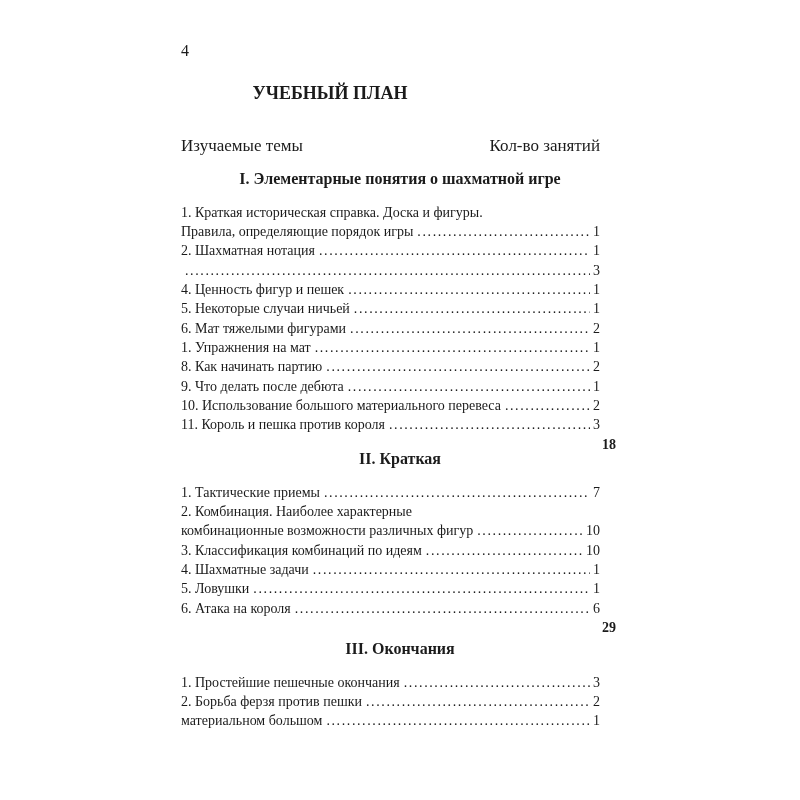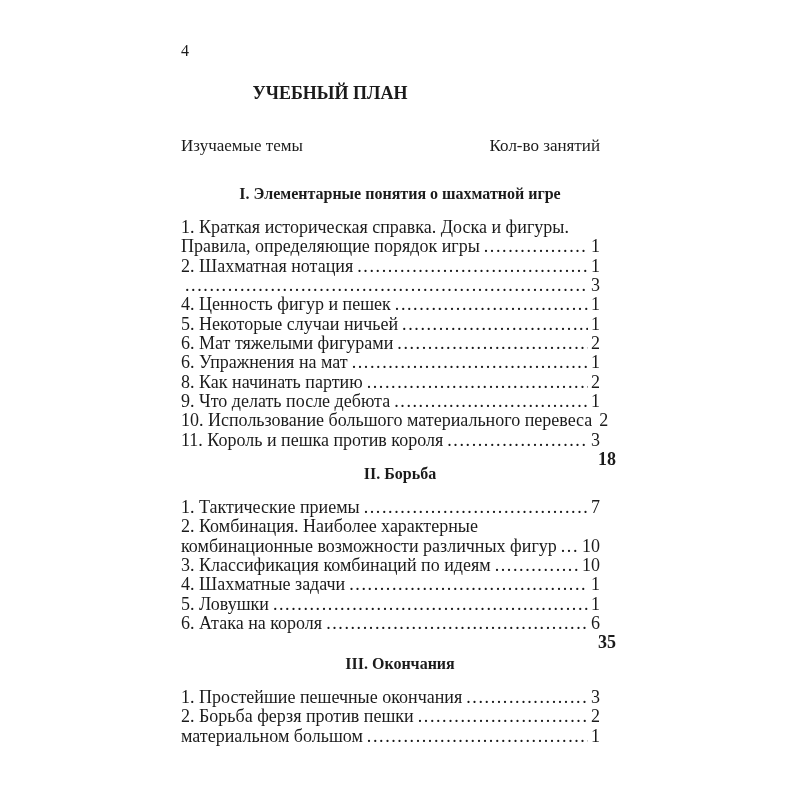--- a/index.html
+++ b/index.html
@@ -21,23 +21,23 @@
     position:absolute; top:136px; left:181px; width:419px;
     display:flex; justify-content:space-between;
     font-size:17px; line-height:19px;
   }
 
   .sec { position:absolute; left:0; width:800px; }
   .sec-1 { top:169px; }
   .sec-2 { top:449px; }
   .sec-3 { top:639px; }
 
-  .heading { margin:15px; text-align:center; font-size:16px; font-weight:bold; line-height:19px; }
+  .heading { margin:0; text-align:center; font-size:16px; font-weight:bold; line-height:19px; }
 
-  .rows { margin:14.5px 200px 0 181px; font-size:18px; line-height:19.35px; }
+  .rows { margin:14.5px 200px 0 181px; font-size:14px; line-height:19.35px; }
   .row { display:flex; align-items:baseline; }
   .txt { white-space:nowrap; }
   .dots {
     flex:1 1 auto; overflow:hidden; white-space:nowrap;
     letter-spacing:1.6px; margin:0 2px 0 4px;
   }
   .dots::before { content:"..................................................................................................................................................."; }
   .num { white-space:nowrap; padding-left:1px; }
   .total-row { justify-content:flex-end; }
   .total { font-weight:bold; margin-right:-16px;margin-left:28px; }
@@ -82,21 +82,21 @@
             <span class="txt">5. Некоторые случаи ничьей</span>
             <span class="dots"></span>
             <span class="num">1</span>
           </div>
           <div class="row">
             <span class="txt">6. Мат тяжелыми фигурами</span>
             <span class="dots"></span>
             <span class="num">2</span>
           </div>
           <div class="row">
-            <span class="txt">6. Упражнения на мат</span>
+            <span class="txt">1. Упражнения на мат</span>
             <span class="dots"></span>
             <span class="num">1</span>
           </div>
           <div class="row">
             <span class="txt">8. Как начинать партию</span>
             <span class="dots"></span>
             <span class="num">2</span>
           </div>
           <div class="row">
             <span class="txt">9. Что делать после дебюта</span>
@@ -112,21 +112,21 @@
             <span class="txt">11. Король и пешка против короля</span>
             <span class="dots"></span>
             <span class="num">3</span>
           </div>
           <div class="row total-row">
             <span class="num total">18</span>
           </div>
         </div>
       </div>
       <div class="sec sec-2">
-        <h2 class="heading">II. Борьба</h2>
+        <h2 class="heading">II. Краткая</h2>
         <div class="rows">
           <div class="row">
             <span class="txt">1. Тактические приемы</span>
             <span class="dots"></span>
             <span class="num">7</span>
           </div>
           <div class="row">
             <span class="txt">2. Комбинация. Наиболее характерные</span>
           </div>
           <div class="row">
@@ -148,21 +148,21 @@
             <span class="txt">5. Ловушки</span>
             <span class="dots"></span>
             <span class="num">1</span>
           </div>
           <div class="row">
             <span class="txt">6. Атака на короля</span>
             <span class="dots"></span>
             <span class="num">6</span>
           </div>
           <div class="row total-row">
-            <span class="num total">35</span>
+            <span class="num total">29</span>
           </div>
         </div>
       </div>
       <div class="sec sec-3">
         <h2 class="heading">III. Окончания</h2>
         <div class="rows">
           <div class="row">
             <span class="txt">1. Простейшие пешечные окончания</span>
             <span class="dots"></span>
             <span class="num">3</span>

